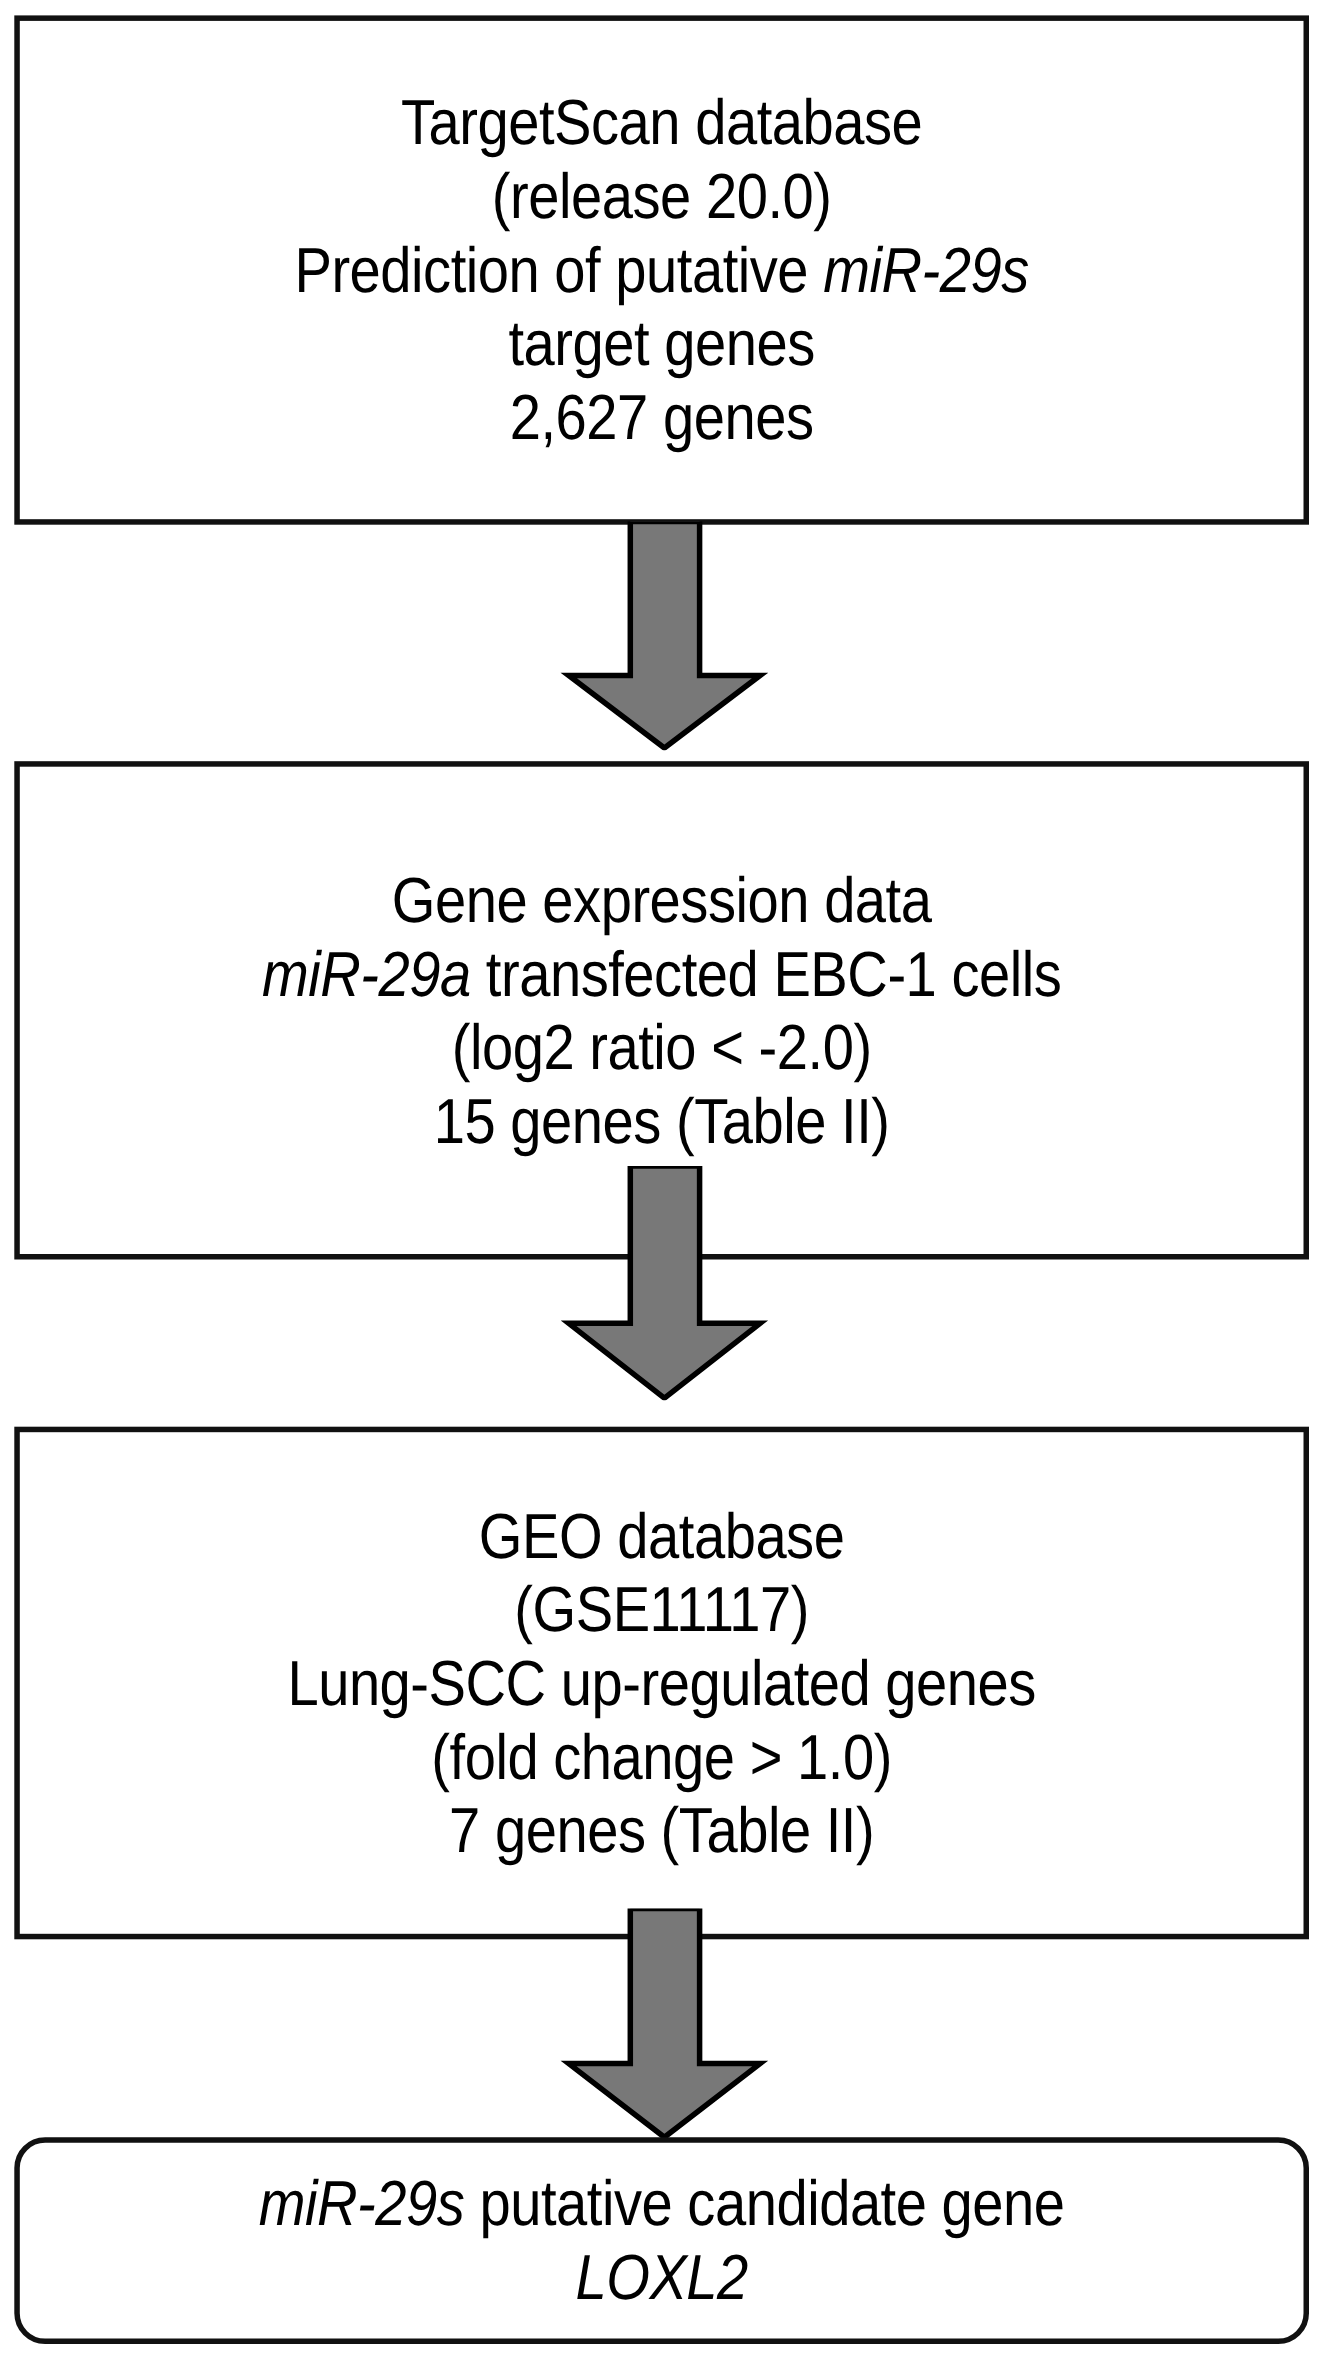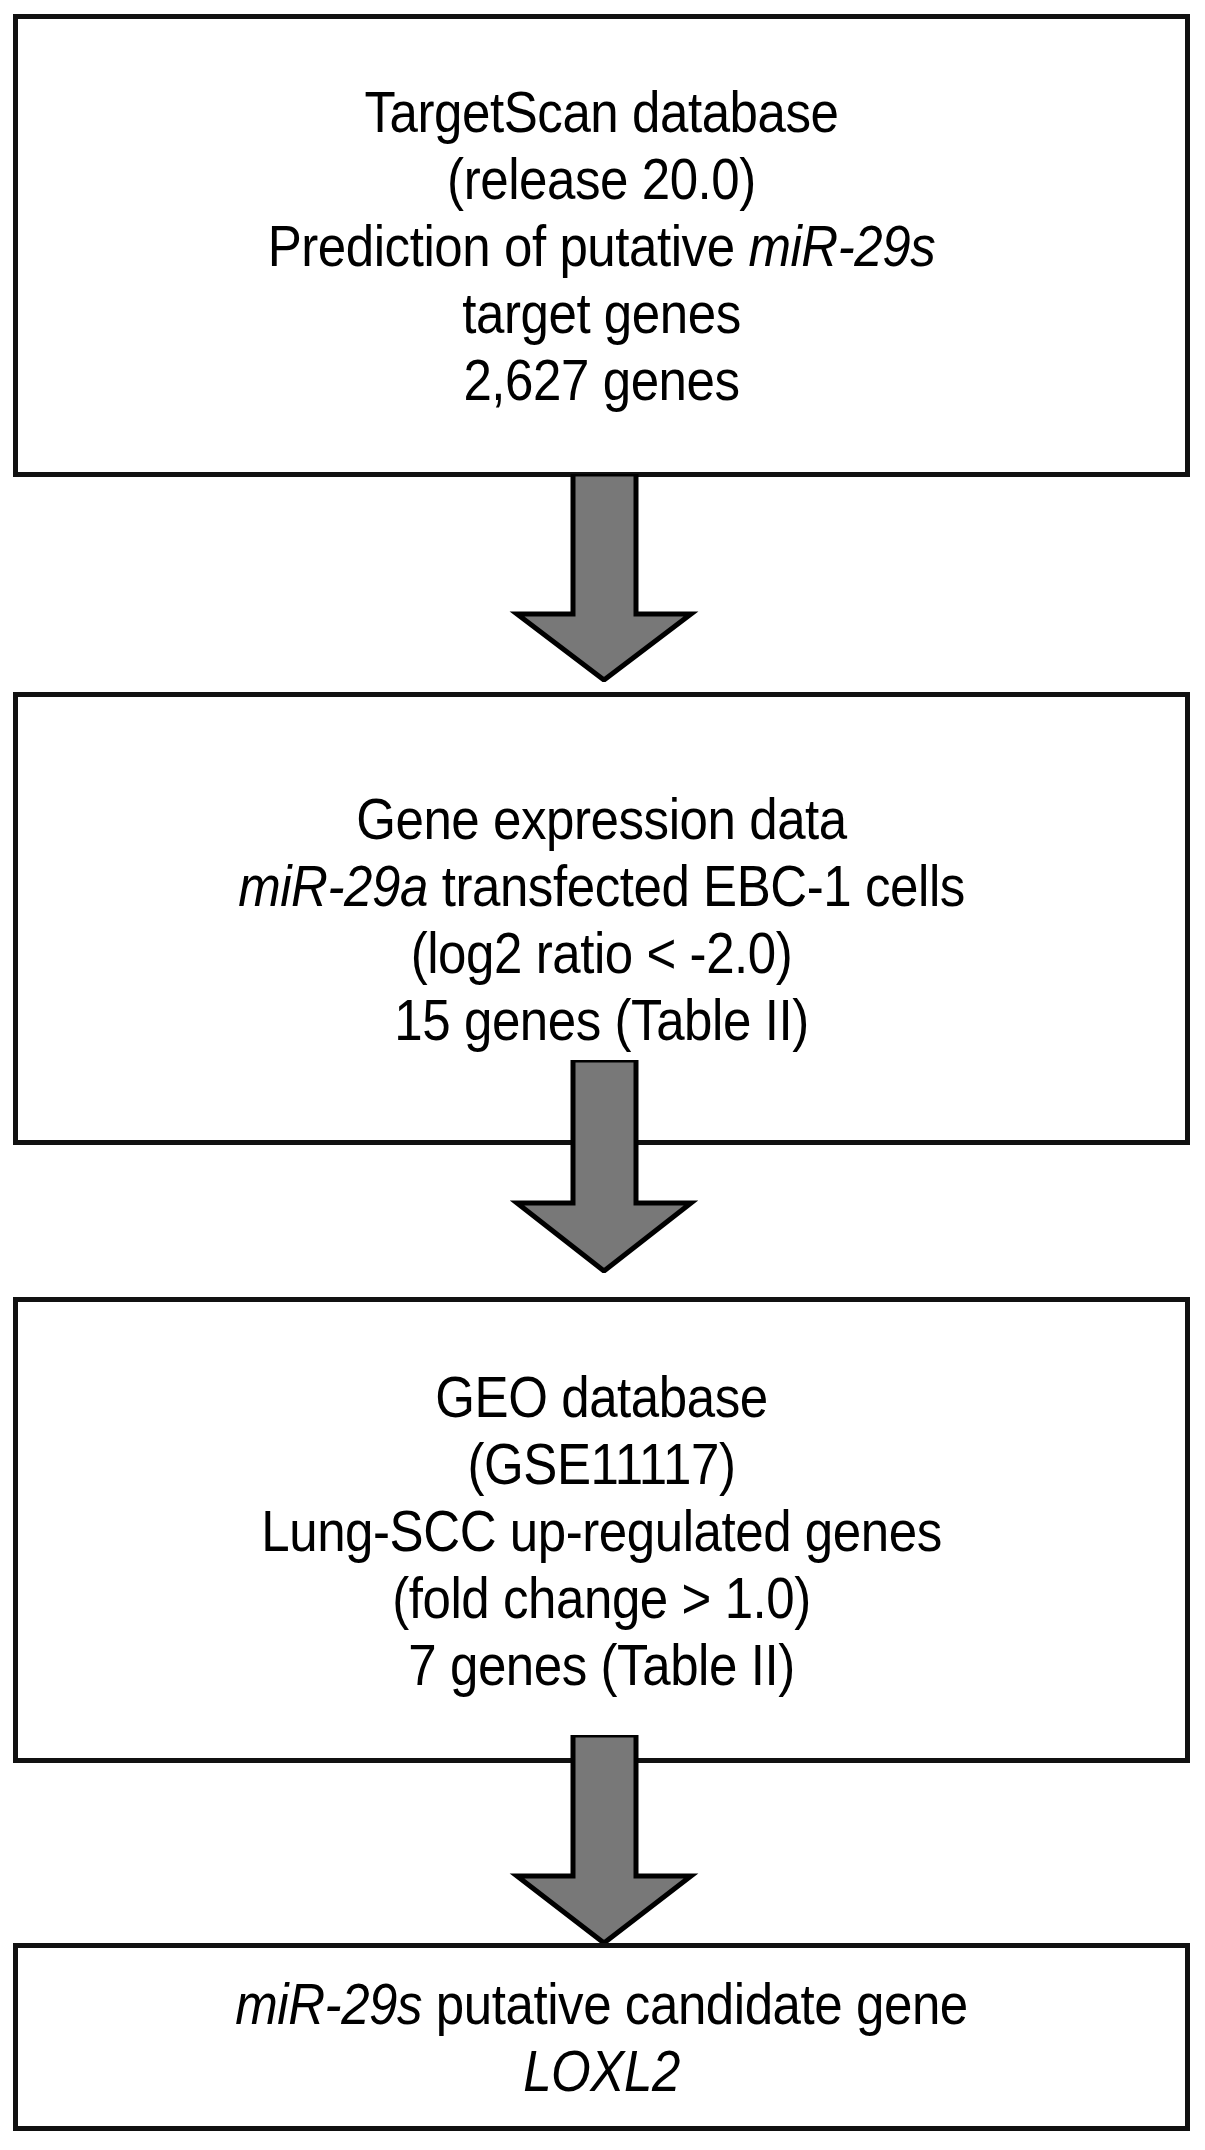--- a/index.html
+++ b/index.html
@@ -49,21 +49,21 @@
   }
 
   .node-line em {
     font-style: italic;
   }
 
   
   #box-targetscan { top: 14px;   height: 463px; }
   #box-expression { top: 692px;  height: 453px; }
   #box-geo        { top: 1272px; height: 466px; margin-top: 25px; }
-  #box-candidate  { top: 1943px; height: 188px; }
+  #box-candidate  { top: 1943px; height: 188px; border-radius: 28px; }
 
   
   .connector-arrow {
     position: absolute;
     left: 0;
     width: 1205px;
   }
   .connector-arrow svg {
     display: block;
     width: 100%;

